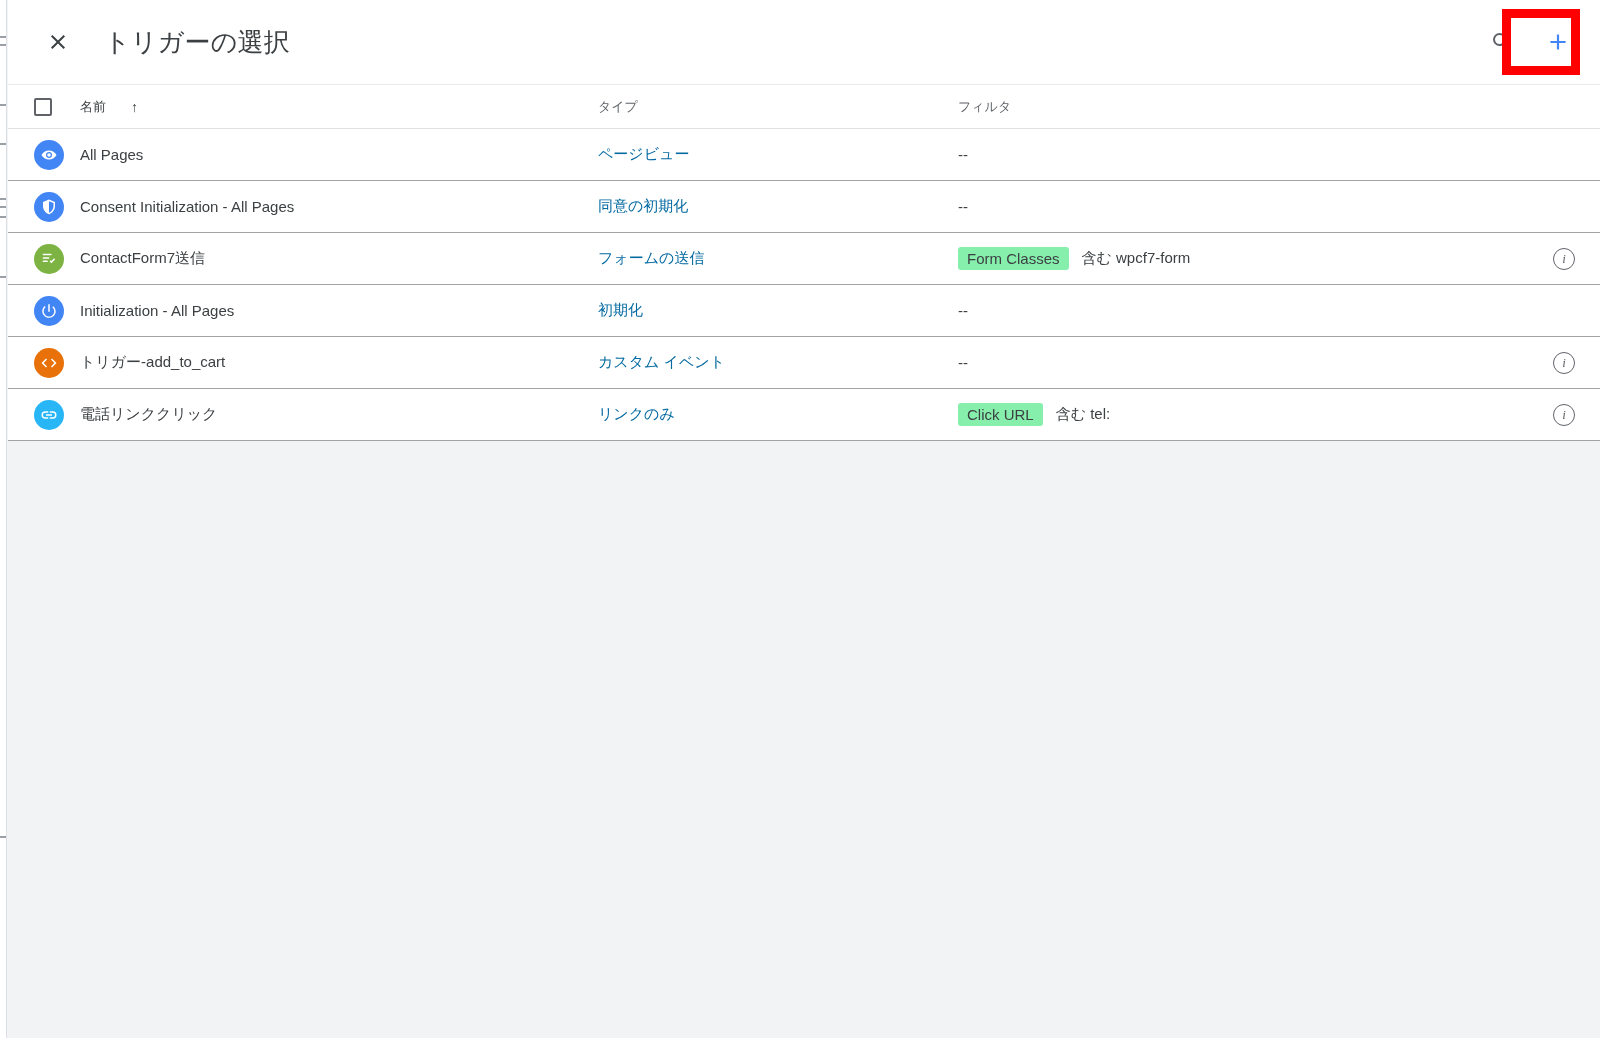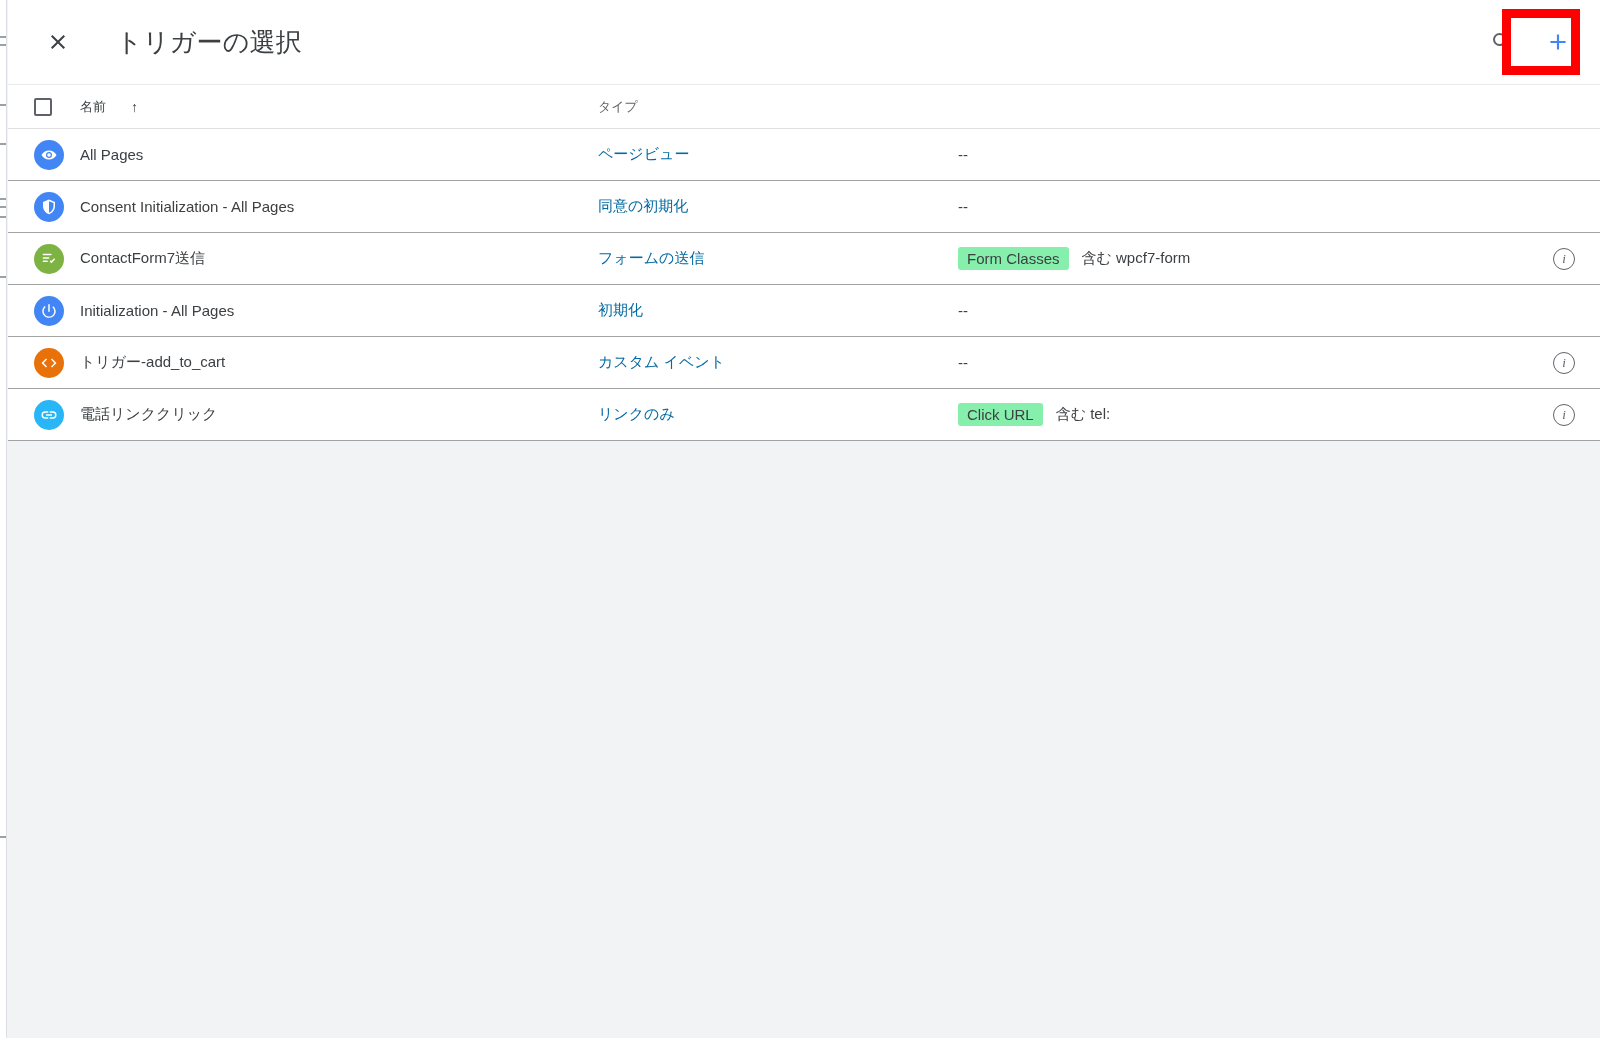--- a/index.html
+++ b/index.html
@@ -53,21 +53,21 @@
     display: flex; align-items: center; justify-content: center;
     border-radius: 50%;
     cursor: pointer;
     flex: none;
   }
   .dialog-title {
     font-size: 26px;
     color: #3c4043;
     font-weight: 400;
     letter-spacing: .2px;
-    margin-left: 34px;
+    margin-left: 22px;
     white-space: nowrap;
   }
   .header-spacer { flex: 1 1 auto; }
   .header-actions {
     display: flex;
     align-items: center;
     gap: 8px;
     position: relative;
   }
   .icon-btn {
@@ -273,20 +273,21 @@
 
     <div class="t-row t-head">
       <div class="c-check">
         <div class="checkbox"></div>
       </div>
       <div class="c-name">
         <span>名前</span>
         <span class="sort-arrow">↑</span>
       </div>
       <div class="c-type">タイプ</div>
+      <div class="c-filter">フィルタ</div>
       <div class="c-info"></div>
     </div>
 
     <div id="rows">
         <div class="t-row t-body-row">
           <div class="c-icon">
             <div class="tr-icon" style="background:#4285F4">
               <svg width="18" height="18" viewBox="0 0 24 24">
                 <path d="M12 6c-4.5 0-8.3 2.6-10 6 1.7 3.4 5.5 6 10 6s8.3-2.6 10-6c-1.7-3.4-5.5-6-10-6zm0 10a4 4 0 1 1 0-8 4 4 0 0 1 0 8zm0-6.4a2.4 2.4 0 1 0 0 4.8 2.4 2.4 0 0 0 0-4.8z" fill="#fff"></path>
               </svg>

